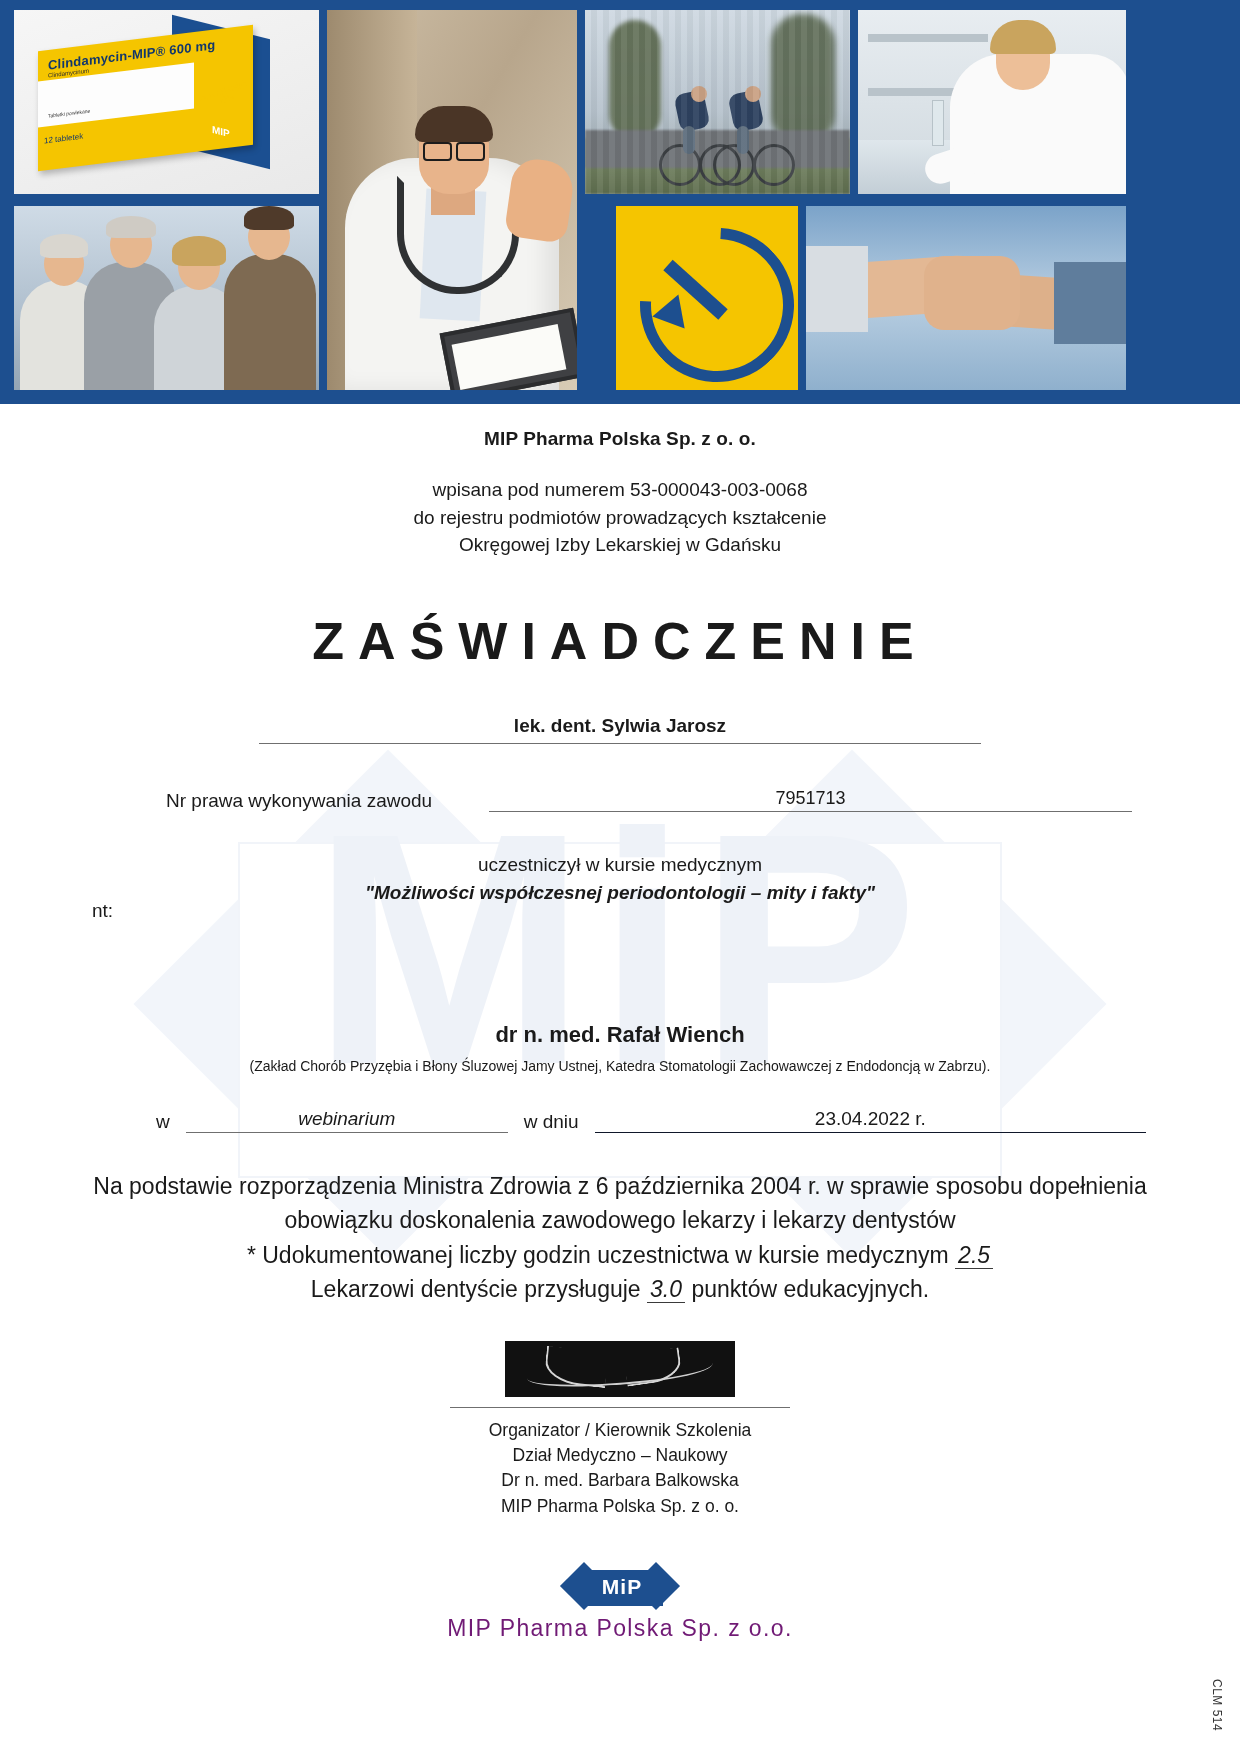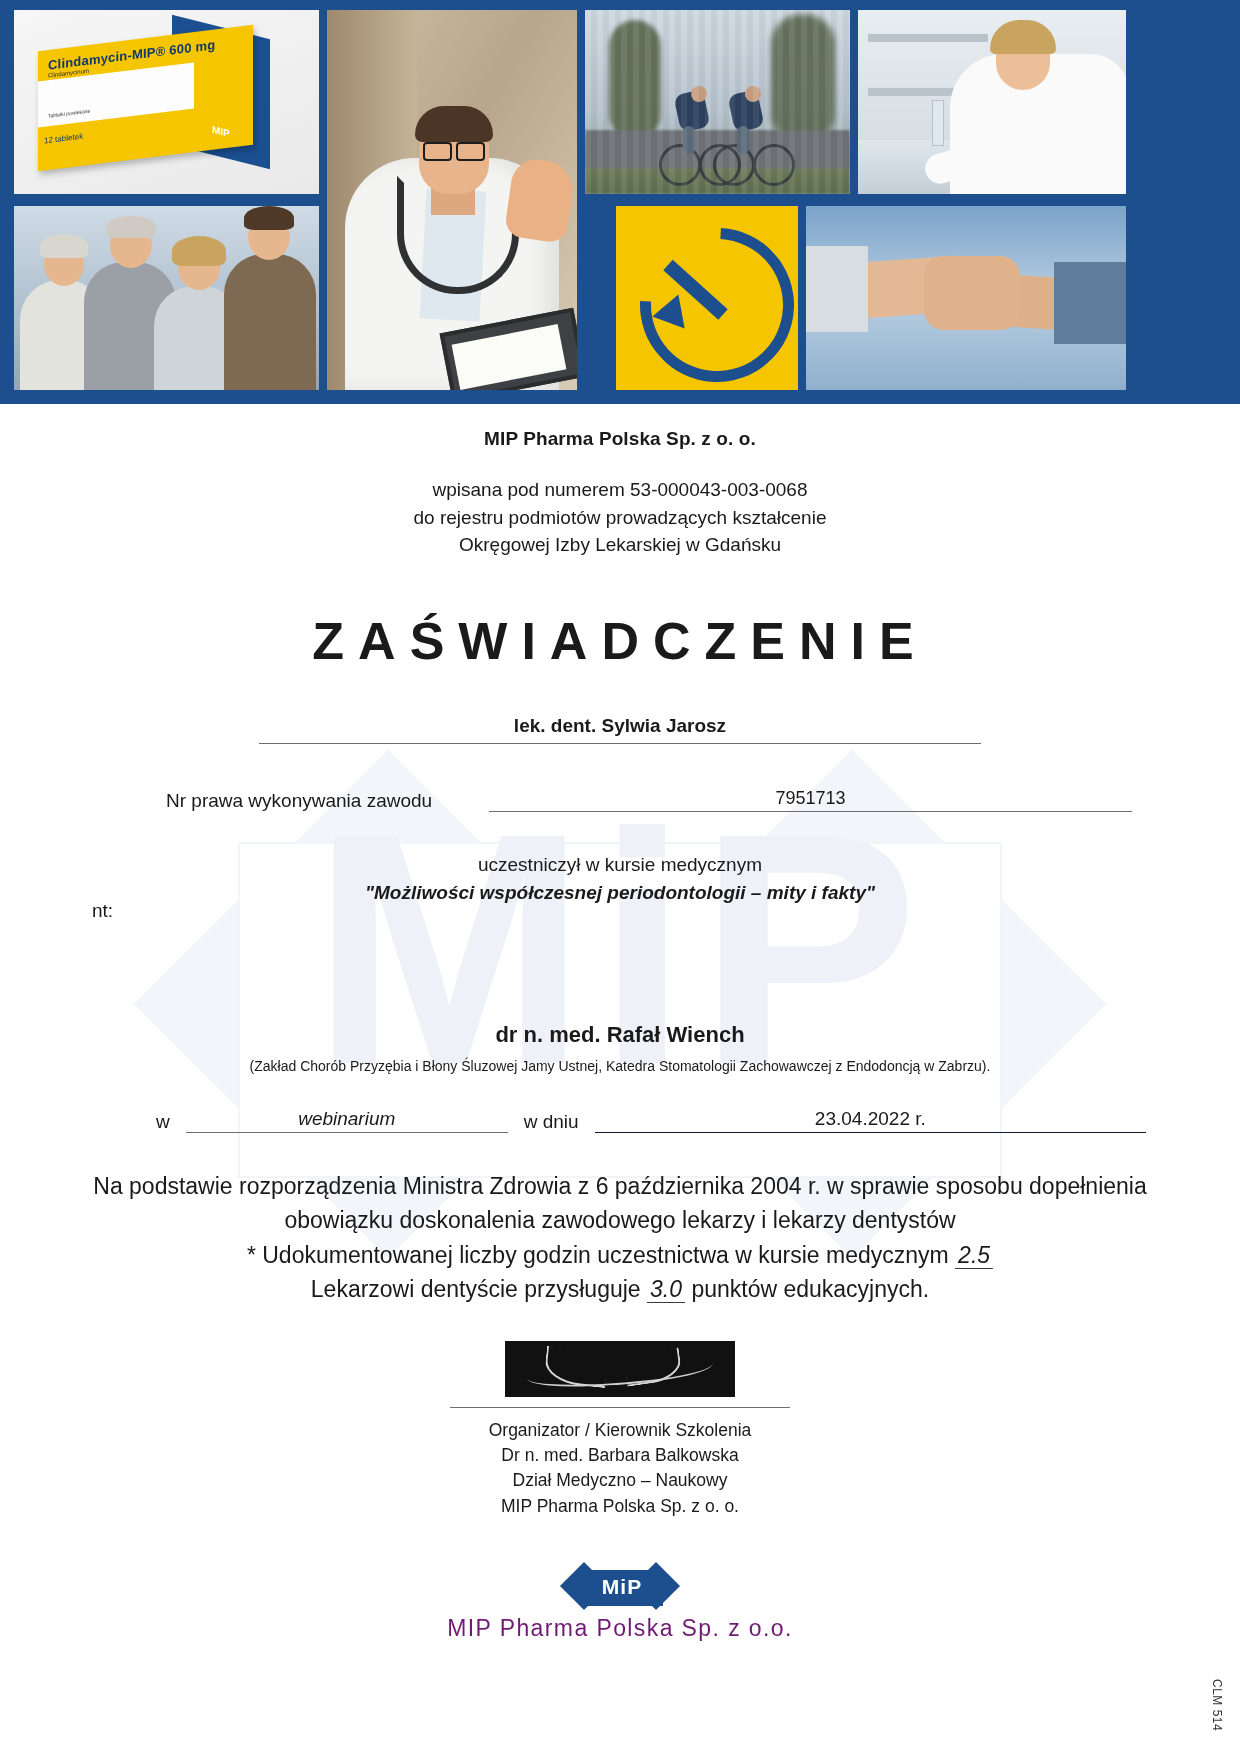--- a/index.html
+++ b/index.html
@@ -660,22 +660,22 @@
 
     <div class="sig-wrap">
       <div class="sig-box">
         <div class="sig-stroke"></div>
         <div class="sig-stroke2"></div>
         <div class="sig-stroke3"></div>
       </div>
       <div class="sig-rule"></div>
       <div class="organizer">
         <div>Organizator / Kierownik Szkolenia</div>
+        <div>Dział Medyczno – Naukowy</div>
         <div>Dr n. med. Barbara Balkowska</div>
-        <div>Dział Medyczno – Naukowy</div>
         <div>MIP Pharma Polska Sp. z  o. o.</div>
       </div>
     </div>
 
     <div class="footer-logo">
       <span class="logo-mark">
         <span class="logo-diamond logo-dl"></span>
         <span class="logo-diamond logo-dr"></span>
         <span class="logo-plate">
           <span>MiP</span>

